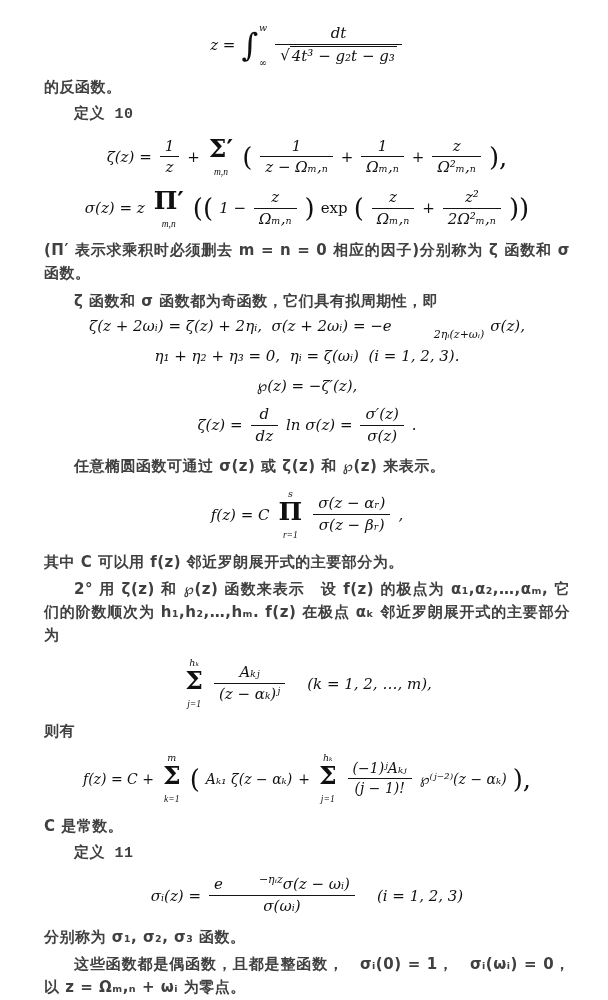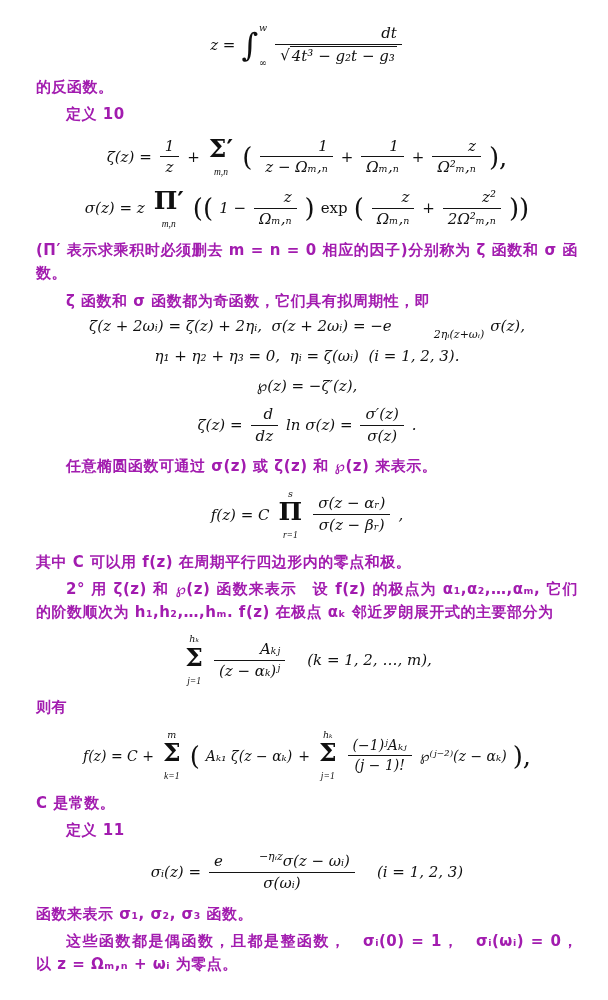--- a/index.html
+++ b/index.html
@@ -3,34 +3,34 @@
 <meta charset="utf-8">
 <style>
   html,body{margin:0;padding:0;}
   body{
     width:608px;height:1000px;overflow:hidden;background:#ffffff;color:#0d0d0d;
     font-family:"DejaVu Sans","Liberation Sans",sans-serif;
   }
   .page{padding:14px 30px 0 36px;}
   
   .cn{
-    font-size:15px;line-height:1.55;font-weight:700;margin:4px 0;
-    letter-spacing:0.5px;color:#a21caf;text-align:justify;
+    font-size:15px;line-height:1.55;font-weight:700;margin:4px 8px;
+    letter-spacing:0.5px;color:#404040;text-align:justify;
   }
   .indent{text-indent:2em;}
-  .heading{text-indent:2em;font-weight:800;}
+  .heading{text-indent:2em;font-weight:800;font-family:Liberation Mono, monospace;}
   
   .display{
     display:flex;justify-content:center;align-items:center;gap:6px;
     font-family:"DejaVu Serif","DejaVu Sans",serif;font-style:italic;
     font-size:15px;margin:10px 0;color:#101010;flex-wrap:nowrap;
   }
   .mtok{white-space:pre;}
   .frac{display:inline-flex;flex-direction:column;align-items:center;margin:0 2px;line-height:1.25;}
-  .frac .num{align-self:stretch;text-align:right;border-bottom:1.4px solid #141414;padding:0 5px 1px;font-style:italic;}
+  .frac .num{align-self:stretch;text-align:center;border-bottom:1.4px solid #141414;padding:0 5px 1px;font-style:italic;}
   .frac .den{padding:1px 5px 0;display:inline-flex;align-items:flex-start;}
   .radicand{border-top:1.4px solid #141414;padding:0 2px;}
   .bigop{display:inline-flex;flex-direction:column;align-items:center;line-height:1;margin:0 3px;}
   .bigop .op{font-style:normal;font-size:25px;font-weight:600;}
   .bigop .lim,.bigop .ulim{font-size:9.5px;font-style:italic;}
   .bigop .lim{margin-top:7px;font-family:Liberation Serif, serif;}
   .bigop .ulim{margin-bottom:1px;}
   .paren{font-style:normal;font-size:26px;font-weight:400;line-height:1;}
   .upright{font-style:normal;}
   .msup{font-size:11px;vertical-align:super;line-height:0;margin-left:36px;}
@@ -163,21 +163,21 @@
       <span class="op">Π</span>
       <span class="lim">r=1</span>
     </span>
     <span class="frac">
       <span class="num">σ(z − αᵣ)</span>
       <span class="den">σ(z − βᵣ)</span>
     </span>
     <span class="mtok">,</span>
   </div>
 
-  <p class="cn">其中 C 可以用 f(z) 在周期平行四边形内的零点和极。</p>
+  <p class="cn">其中 C 可以用 f(z) 邻近罗朗展开式的主要部分为。</p>
   <p class="cn indent">2° 用 ζ(z) 和 ℘(z) 函数来表示　设 f(z) 的极点为 α₁,α₂,…,αₘ, 它们的阶数顺次为 h₁,h₂,…,hₘ. f(z) 在极点 αₖ 邻近罗朗展开式的主要部分为</p>
 
   <div class="display">
     <span class="bigop">
       <span class="ulim">hₖ</span>
       <span class="op">Σ</span>
       <span class="lim">j=1</span>
     </span>
     <span class="frac">
       <span class="num">Aₖⱼ</span>
@@ -216,16 +216,16 @@
 
   <div class="display">
     <span class="mtok">σᵢ(z) =</span>
     <span class="frac">
       <span class="num"><span>e</span><span class="msup">−ηᵢz</span><span>σ(z − ωᵢ)</span></span>
       <span class="den">σ(ωᵢ)</span>
     </span>
     <span class="mtok gap-l">(i = 1, 2, 3)</span>
   </div>
 
-  <p class="cn">函数来表示 σ₁, σ₂, σ₃ 函数。</p>
+  <p class="cn">分别称为 σ₁, σ₂, σ₃ 函数。</p>
   <p class="cn indent">这些函数都是偶函数，且都是整函数，　σᵢ(0) = 1，　σᵢ(ωᵢ) = 0，　以 z = Ωₘ,ₙ + ωᵢ 为零点。</p>
 
 </div>
 
 </body></html>

